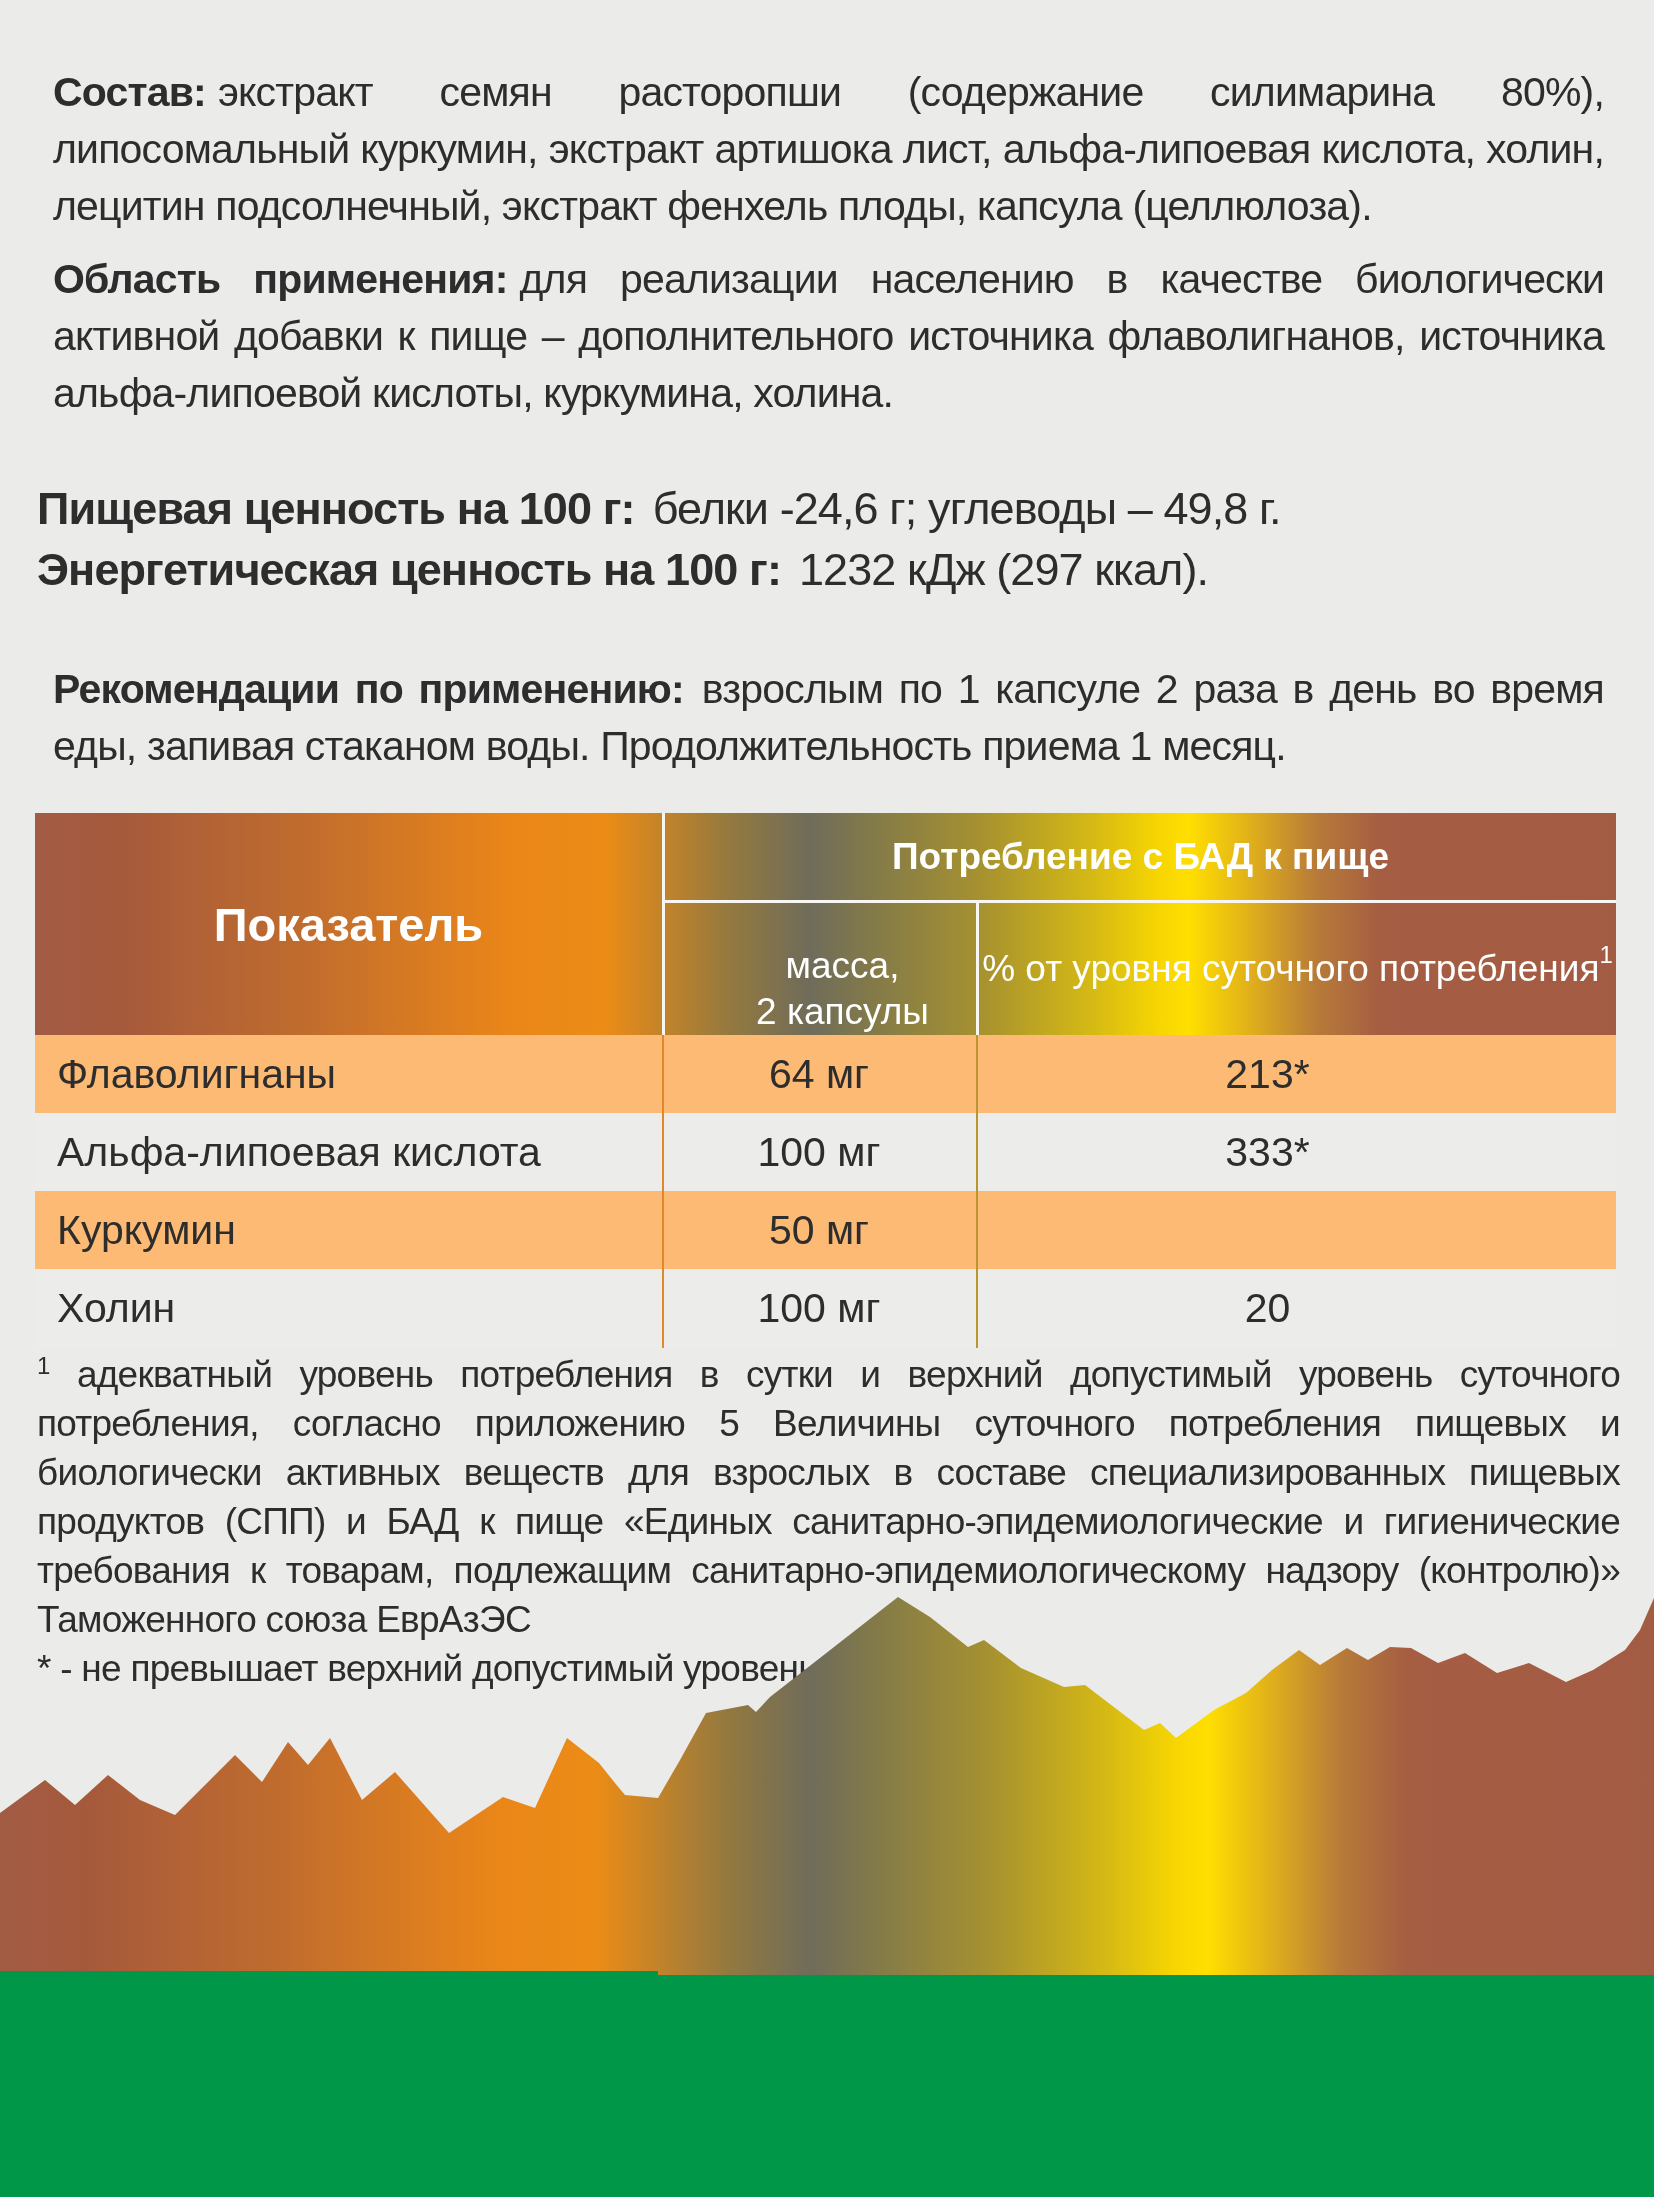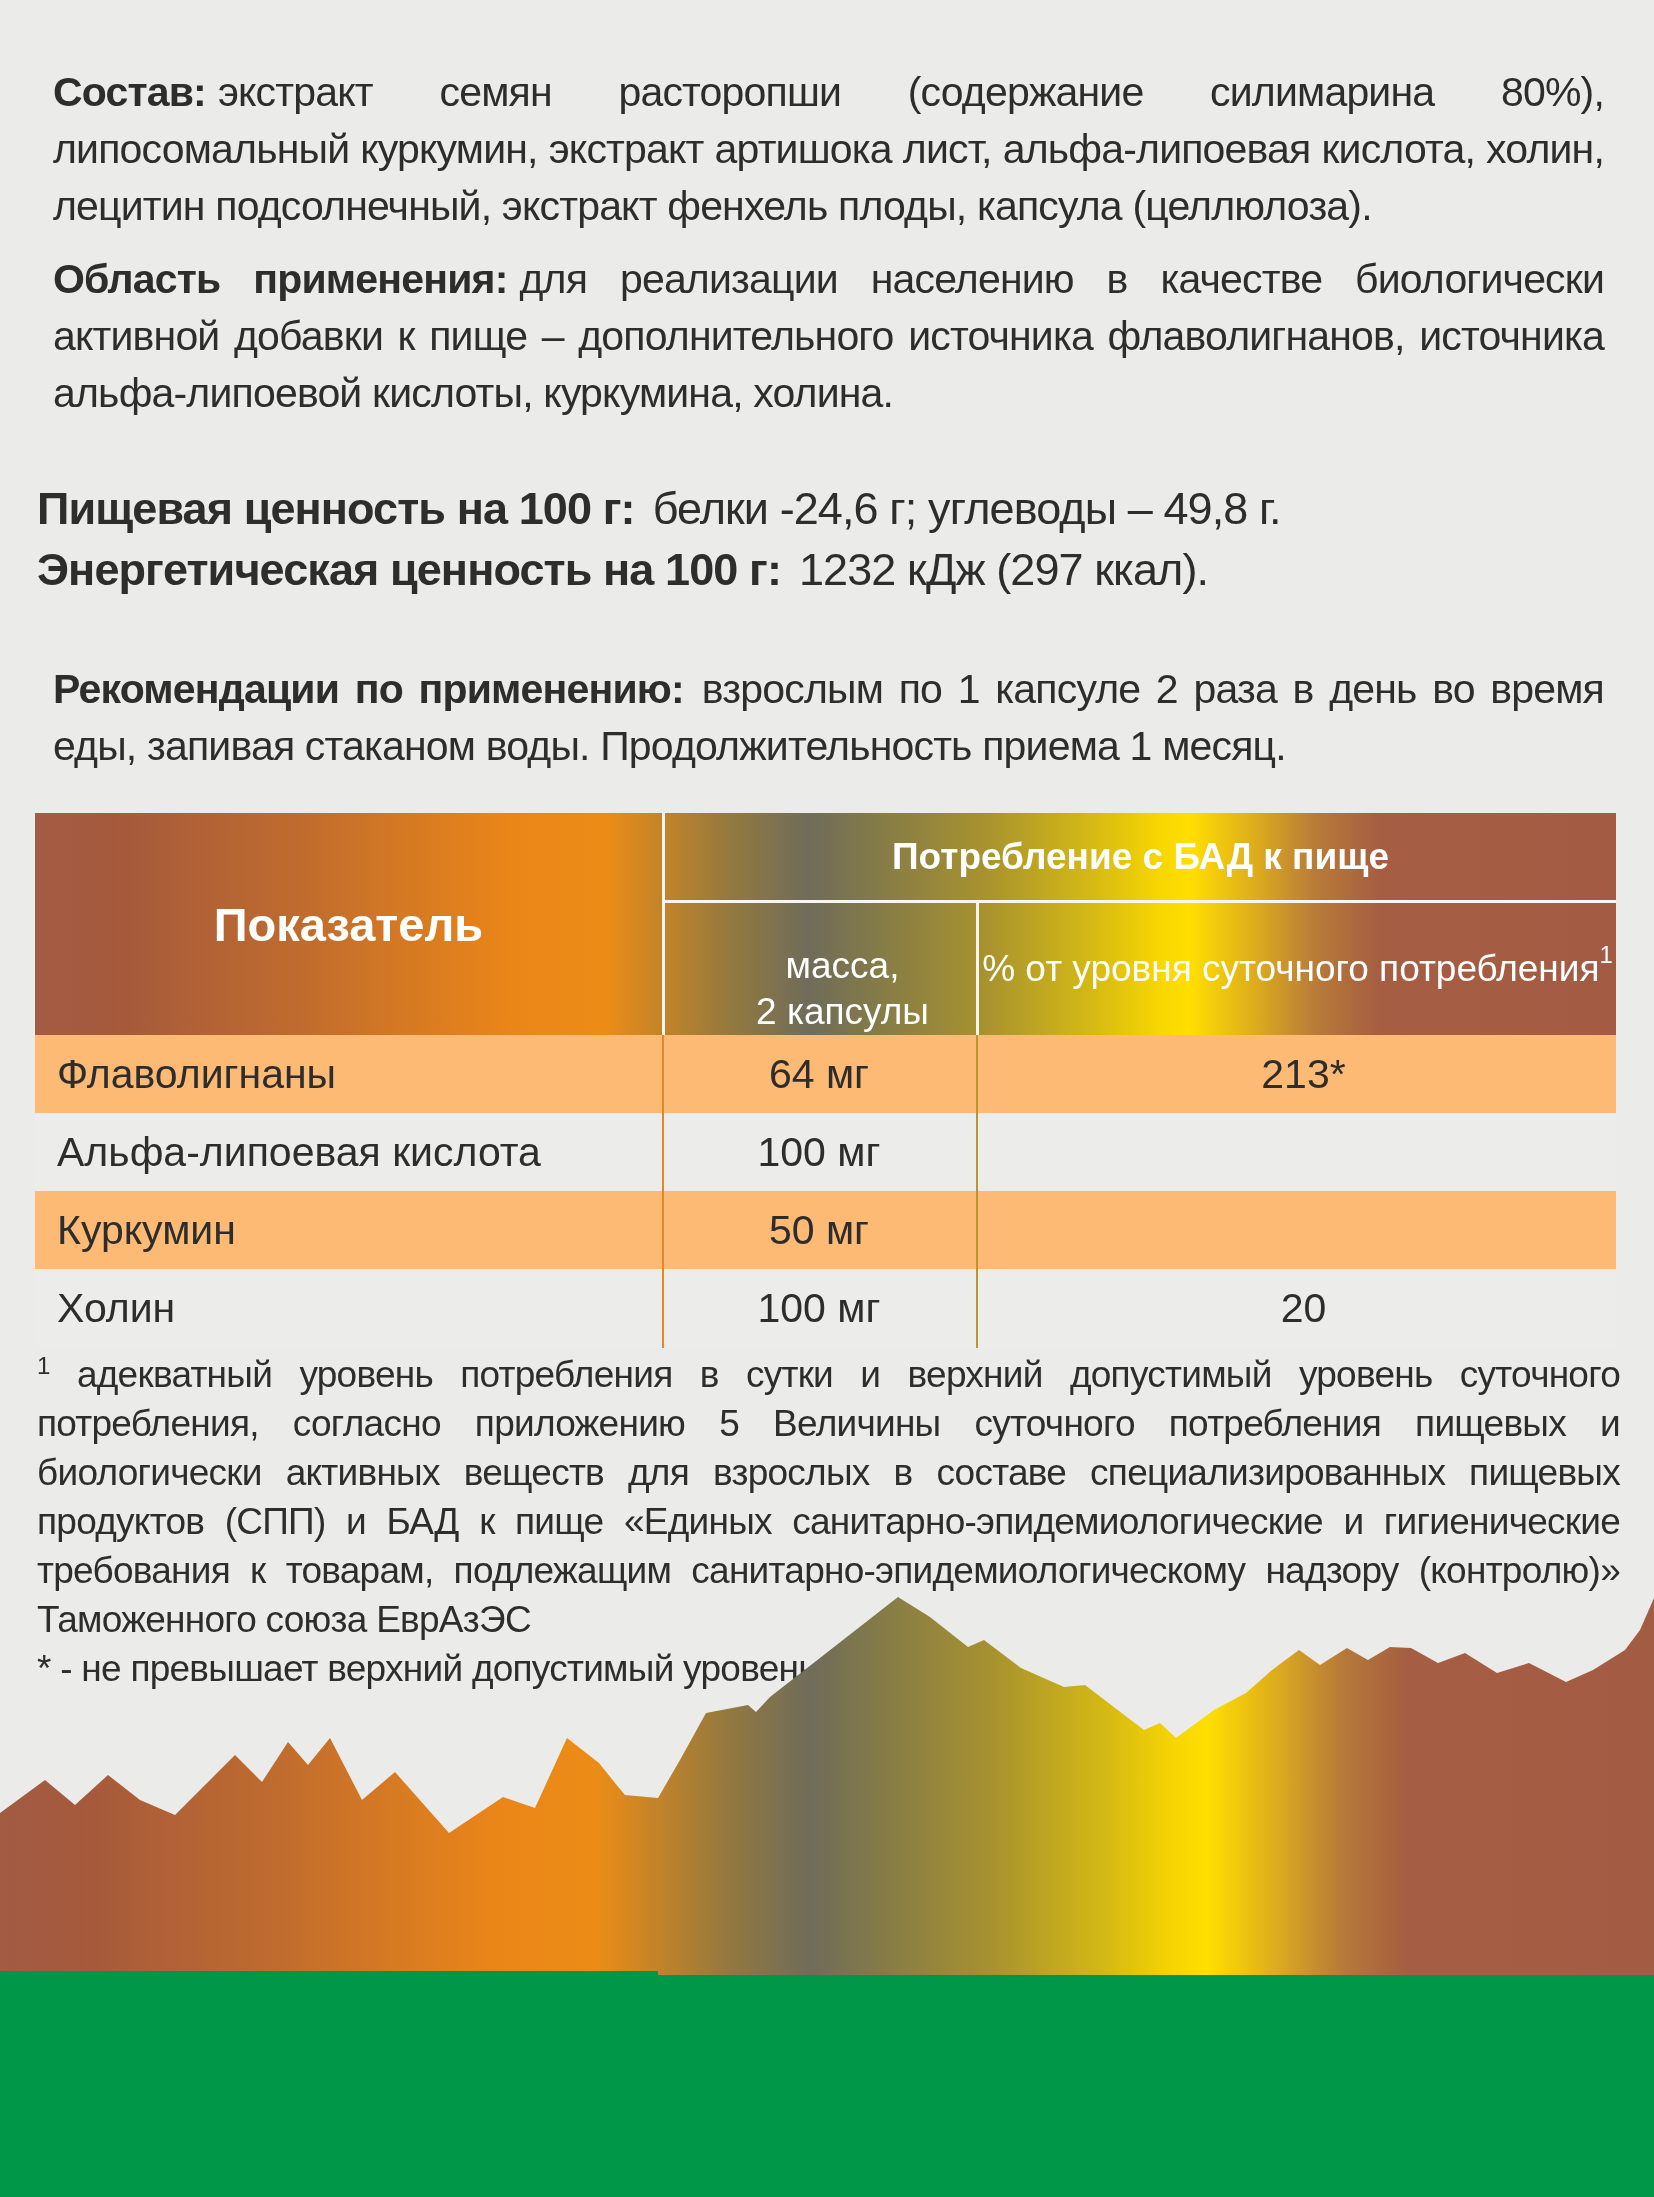--- a/index.html
+++ b/index.html
@@ -48,21 +48,21 @@
   #hdr-percent sup{font-size:24px;line-height:0;vertical-align:18px;}
   .wline-v1{position:absolute;left:627px;top:0;width:3px;height:222px;background:#f7f6f2;}
   .wline-h{position:absolute;left:627px;top:87px;width:954px;height:3px;background:#f7f6f2;}
   .wline-v2{position:absolute;left:941px;top:87px;width:3px;height:135px;background:#f7f6f2;}
 
   .trow{position:absolute;left:0;width:1581px;height:78px;font-size:41px;}
   .trow.odd{background:#fdba74;}
   .trow.even{background:#ececea;}
   .cell-name{position:absolute;left:22px;top:0;height:78px;display:flex;align-items:center;}
   .cell-mass{position:absolute;left:627px;top:0;width:314px;height:78px;display:flex;align-items:center;justify-content:center;}
-  .cell-pct{position:absolute;left:944px;top:0;width:577px;height:78px;display:flex;align-items:center;justify-content:center;padding-left:36px;}
+  .cell-pct{position:absolute;left:944px;top:0;width:577px;height:78px;display:flex;align-items:center;justify-content:center;}
   .divline1{position:absolute;left:627px;top:222px;width:2px;height:313px;background:#e0882a;}
   .divline2{position:absolute;left:941px;top:222px;width:2px;height:313px;background:#bb9532;}
 
   
   #footnote{top:1350px;}
   .foot-para{
     margin:0;font-size:37px;line-height:49px;text-align:justify;letter-spacing:-0.02em;
   }
   .foot-para sup{font-size:24px;line-height:0;}
   .foot-star{margin:0;font-size:37px;line-height:49px;letter-spacing:-0.02em;}
@@ -108,20 +108,21 @@
     </div>
 
     <div class="trow odd" style="top:222px">
       <div class="cell-name">Флаволигнаны</div>
       <div class="cell-mass">64 мг</div>
       <div class="cell-pct">213*</div>
     </div>
     <div class="trow even" style="top:300px">
       <div class="cell-name">Альфа-липоевая кислота</div>
       <div class="cell-mass">100 мг</div>
+      <div class="cell-pct">333*</div>
     </div>
     <div class="trow odd" style="top:378px">
       <div class="cell-name">Куркумин</div>
       <div class="cell-mass">50 мг</div>
     </div>
     <div class="trow even" style="top:456px">
       <div class="cell-name">Холин</div>
       <div class="cell-mass">100 мг</div>
       <div class="cell-pct">20</div>
     </div>

